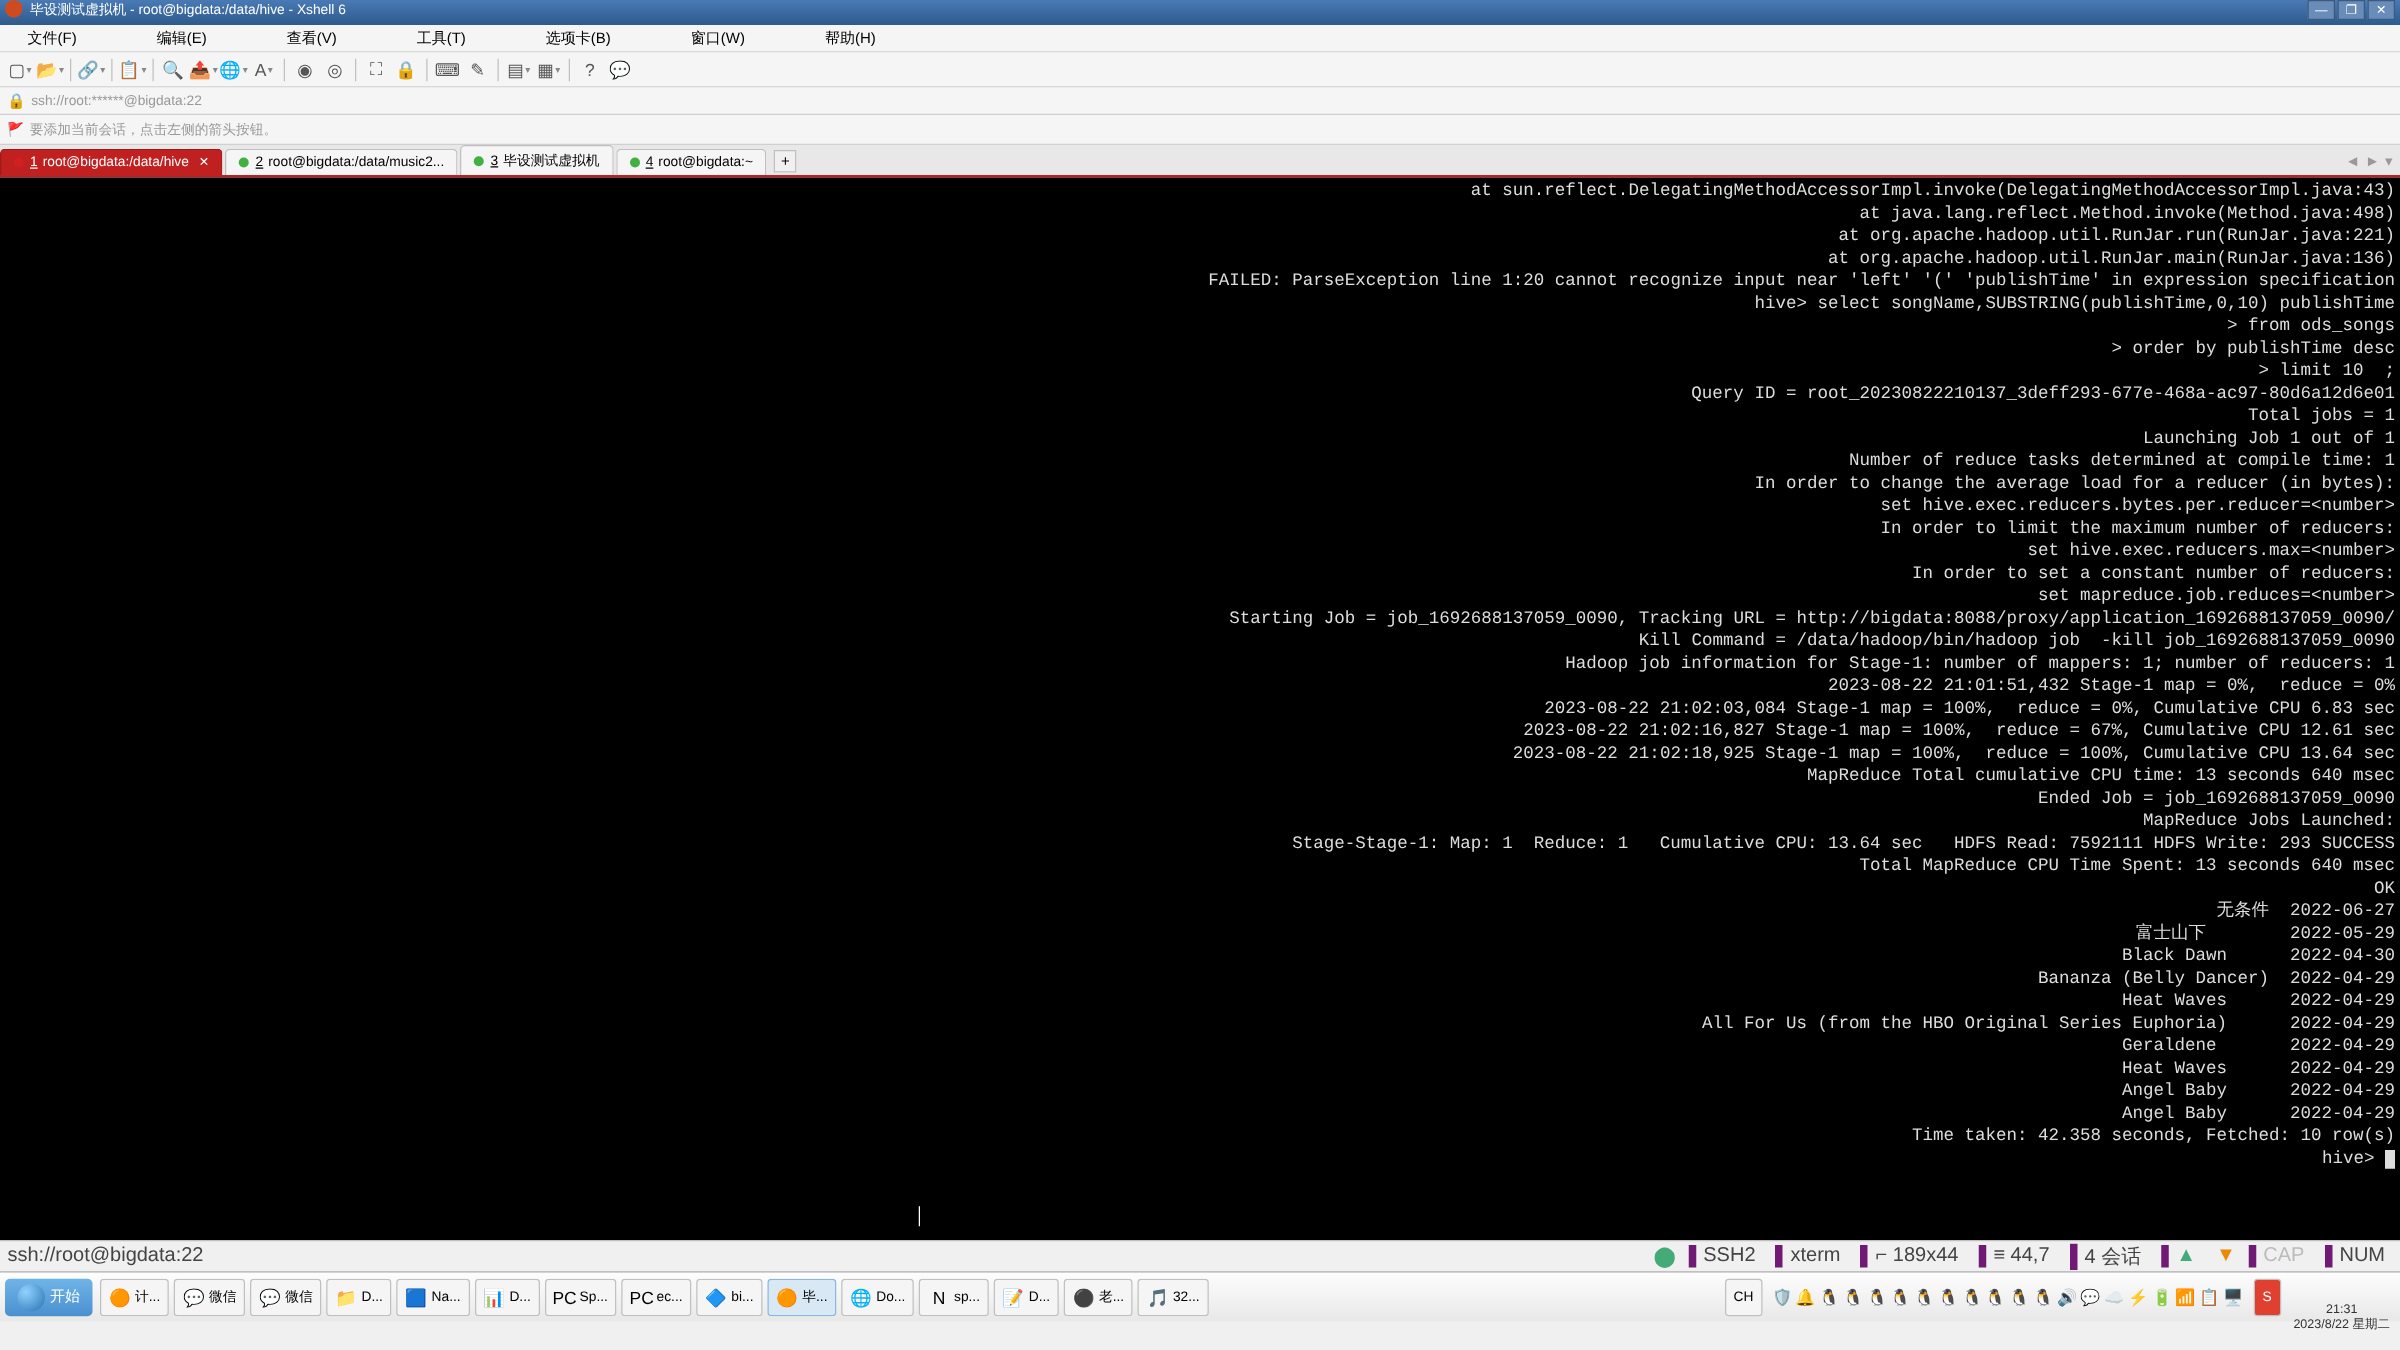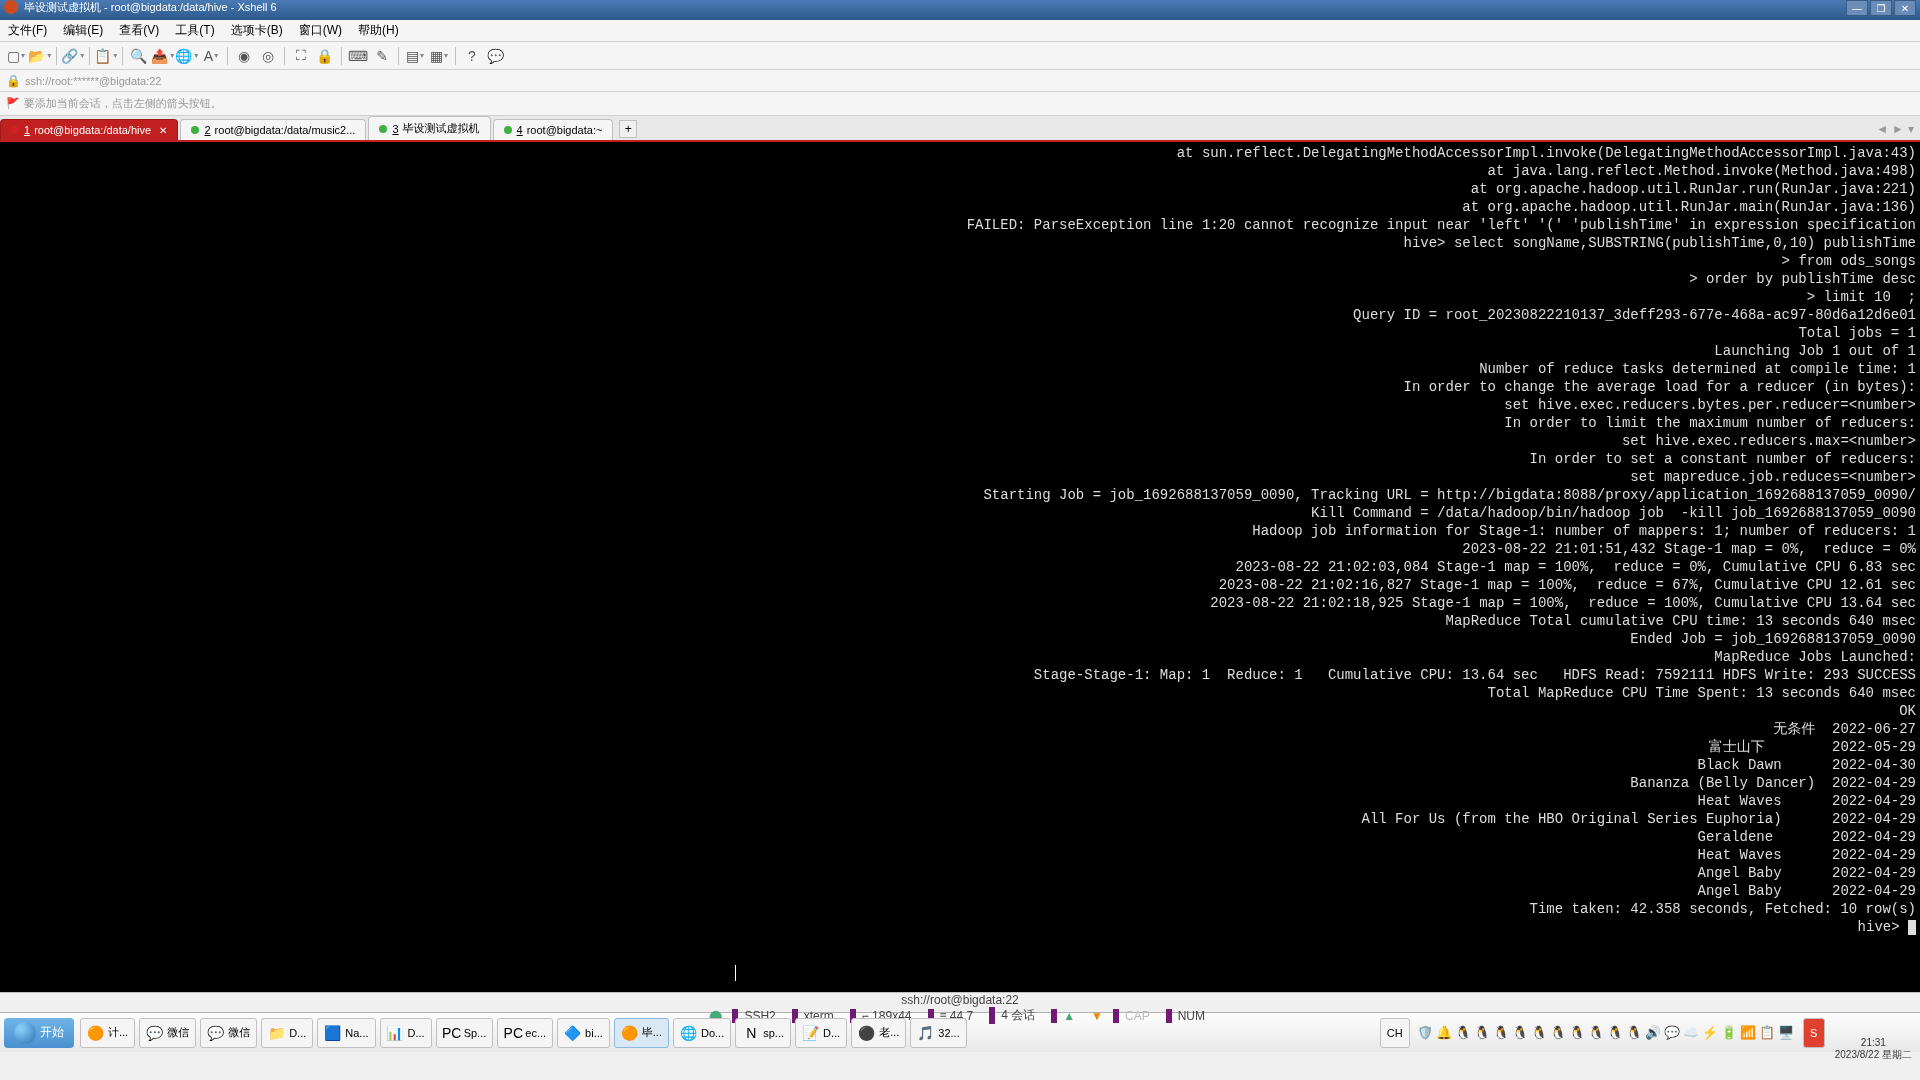--- a/index.html
+++ b/index.html
@@ -4,21 +4,21 @@
 <style>
 * { margin: 0; padding: 0; box-sizing: border-box; }
 body { font-family: "Microsoft YaHei", Tahoma, sans-serif; font-size: 12px; background: #f0f0f0; overflow: hidden; width: 1920px; height: 1080px; }
 
 .titlebar { background: linear-gradient(#4a7ab5, #2d5a8c); height: 20px; display: flex; align-items: flex-start; color: #fff; padding: 0 4px; }
 .titlebar-icon { width: 14px; height: 14px; background: #d04a20; border-radius: 50%; margin-right: 6px; }
 .titlebar-text { flex: 1; font-size: 11px; }
 .titlebar-btns { display: flex; gap: 2px; }
 .titlebar-btn { width: 22px; height: 16px; background: #6a8cb8; border: 1px solid #3a5a80; display: flex; align-items: center; justify-content: center; font-size: 10px; color: #fff; cursor: pointer; }
 
-.menubar { background: #f5f5f5; height: 22px; display: flex; align-items: center; padding: 0 0; border-bottom: 1px solid #d0d0d0; }
+.menubar { background: #f5f5f5; height: 22px; display: flex; align-items: center; padding: 0 14px; border-bottom: 1px solid #d0d0d0; gap: 48px; }
 .menu-item { padding: 2px 8px; cursor: pointer; font-size: 12px; }
 
 .toolbar { background: #f5f5f5; height: 28px; display: flex; align-items: center; padding: 0 6px; gap: 4px; border-bottom: 1px solid #d0d0d0; }
 .tb-btn { width: 20px; height: 20px; display: flex; align-items: center; justify-content: center; cursor: pointer; font-size: 14px; color: #555; }
 .tb-sep { width: 1px; height: 18px; background: #c0c0c0; margin: 0 2px; }
 .tb-dropdown::after { content: "▾"; font-size: 8px; margin-left: 1px; color: #888; }
 
 .addressbar { background: #f5f5f5; height: 22px; display: flex; align-items: center; padding: 0 6px; border-bottom: 1px solid #d0d0d0; }
 .lock-icon { color: #d0a020; margin-right: 4px; font-size: 12px; }
 .address-text { color: #999; font-size: 11px; }
@@ -37,21 +37,21 @@
 .tab-add { width: 18px; height: 18px; background: #f0f0f0; border: 1px solid #c0c0c0; display: flex; align-items: center; justify-content: center; margin-left: 4px; cursor: pointer; font-size: 12px; margin-bottom: 2px; }
 
 .terminal { background: #000; color: #ddd; font-family: Consolas, "Courier New", monospace; font-size: 14px; line-height: 18px; padding: 2px 4px; height: 850px; overflow-y: auto; white-space: pre; position: relative; text-align: right; }
 .terminal::-webkit-scrollbar { width: 16px; }
 .terminal::-webkit-scrollbar-track { background: #f0f0f0; }
 .terminal::-webkit-scrollbar-thumb { background: #c0c0c0; border: 1px solid #a0a0a0; }
 .cursor { display: inline-block; width: 8px; height: 15px; background: #ddd; vertical-align: text-bottom; animation: blink 1s step-end infinite; }
 @keyframes blink { 50% { opacity: 0; } }
 .text-cursor-mark { position: absolute; left: 735px; top: 823px; width: 1px; height: 16px; background: #fff; }
 
-.statusbar { background: #f0f0f0; height: 20px; display: flex; align-items: center; padding: 0 6px; border-top: 1px solid #c0c0c0; font-size: 12px; color: #444; flex-direction: column; }
+.statusbar { background: #f0f0f0; height: 20px; display: flex; align-items: center; padding: 12px 6px; border-top: 1px solid #c0c0c0; font-size: 16px; color: #444; }
 .status-left { flex: 1; }
 .status-right { display: flex; gap: 10px; align-items: center; }
 .status-seg { padding: 0 6px; border-left: 6px solid #701a75; }
 .status-ind { color: #4a7; }
 
 .taskbar { background: linear-gradient(#fdfdfd, #e8e8e8); height: 40px; display: flex; align-items: center; border-top: 1px solid #b0b0b0; }
 .start-btn { display: flex; align-items: center; padding: 4px 10px; background: linear-gradient(#6fb4e8, #4a90d0); color: #fff; border-radius: 4px; margin: 0 4px; cursor: pointer; font-size: 12px; justify-content: space-between; }
 .start-orb { width: 22px; height: 22px; background: radial-gradient(circle at 30% 30%, #8fd4ff, #2a70b0); border-radius: 50%; margin-right: 4px; }
 .task-item { display: flex; align-items: center; padding: 3px 6px; background: #f5f5f5; border: 1px solid #c0c0c0; border-radius: 3px; margin: 0 2px; cursor: pointer; font-size: 11px; min-width: 48px; height: 30px; }
 .task-item.active { background: #d8e8f5; border-color: #8ab8e0; }

